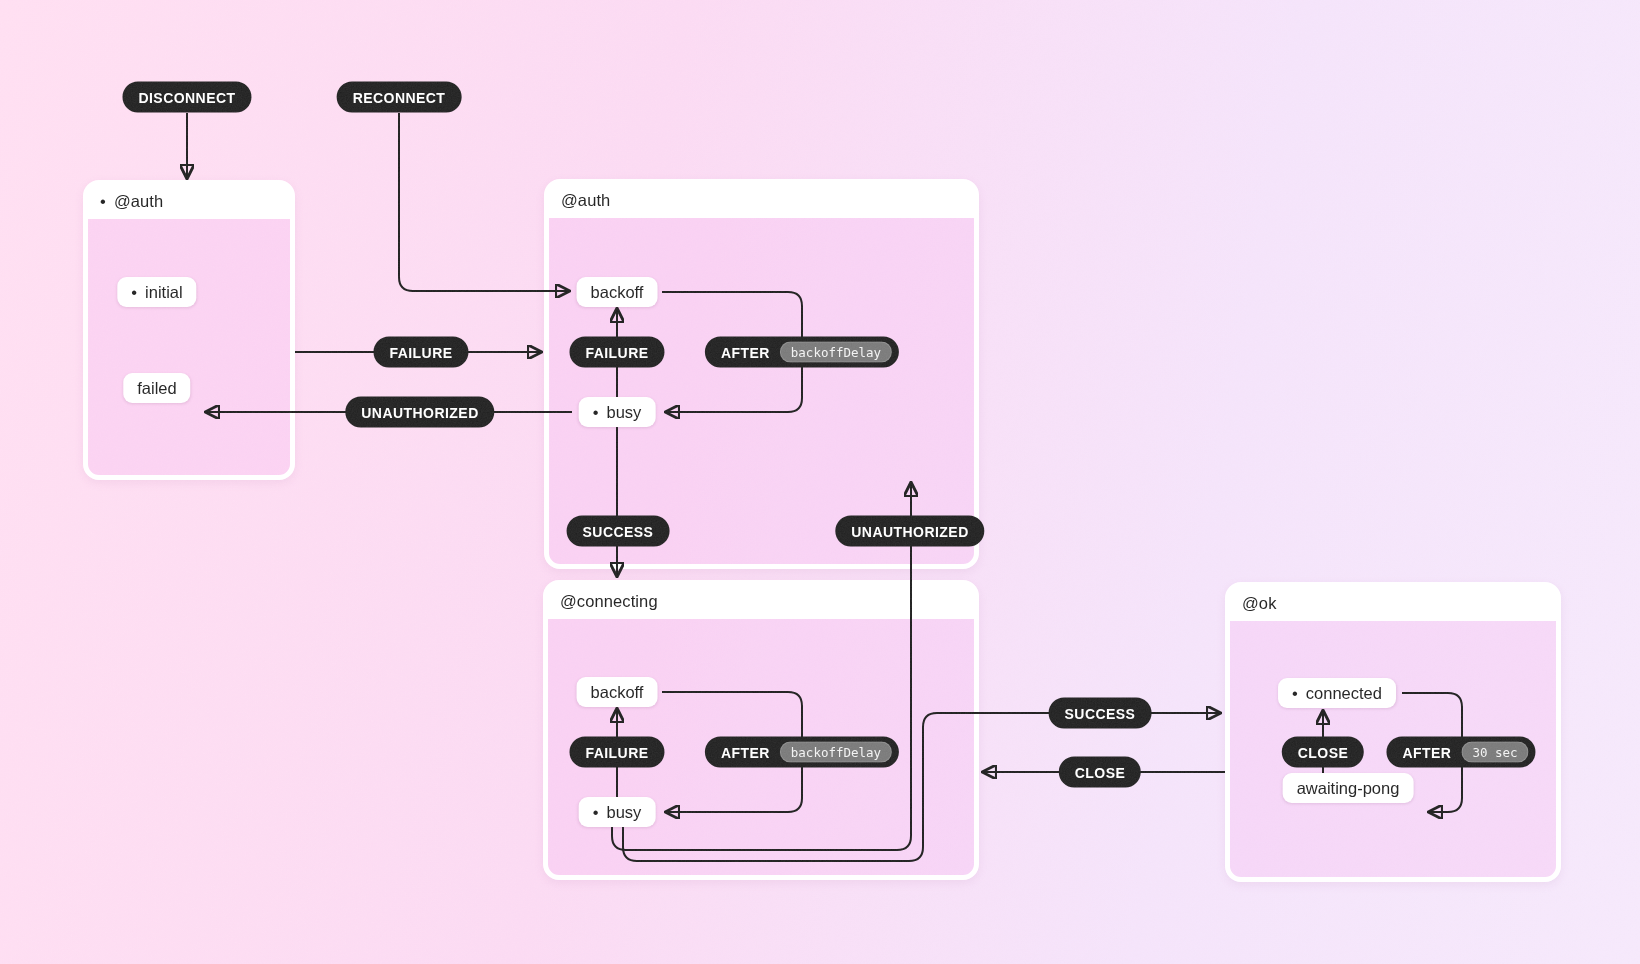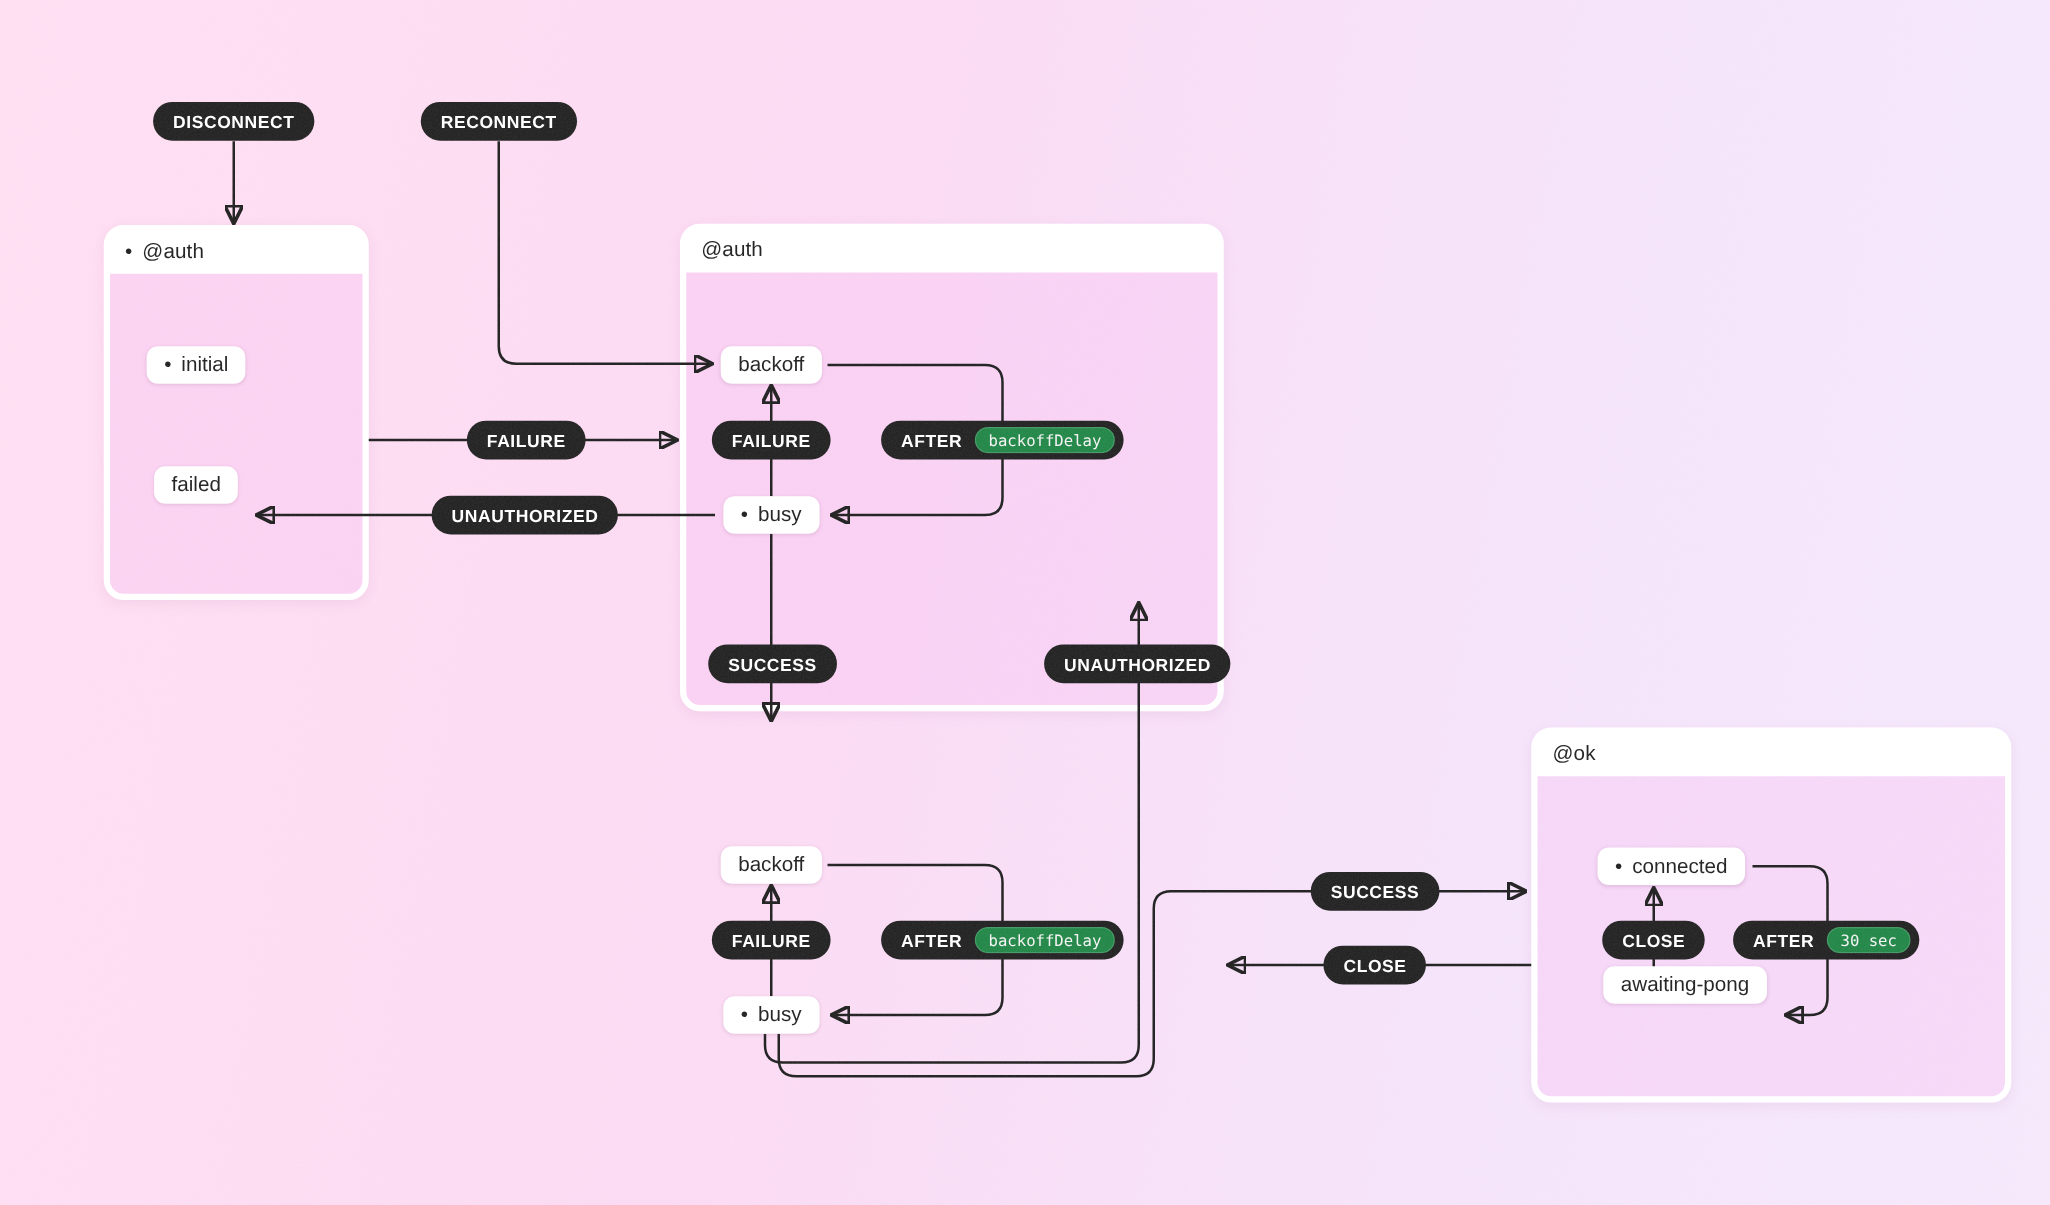--- a/index.html
+++ b/index.html
@@ -32,21 +32,21 @@
     box-shadow:0 1px 3px rgba(120,60,110,.18);white-space:nowrap;
   }
   .pill-event{
     position:absolute;z-index:3;transform:translate(-50%,-50%);
     height:31px;display:flex;align-items:center;padding:0 16px;
     background:#161616;border-radius:17px;color:#ffffff;
     font-size:14px;font-weight:bold;letter-spacing:.45px;white-space:nowrap;text-align:right;
   }
   .pill-event.has-badge{padding-right:7px;}
   .ev-badge{
-    margin-left:10px;background:#15803d;color:#f2f2f2;
+    margin-left:10px;background:#737373;color:#f2f2f2;
     border:1.5px solid rgba(255,255,255,.16);border-radius:999px;
     padding:2px 10px;font-family:"DejaVu Sans Mono","Liberation Mono",monospace;
     font-size:12.5px;font-weight:normal;letter-spacing:0;
   }
   .ev-badge:empty{display:none;}
   .dot:not(:empty){margin-right:8px;}
   svg.grain{position:absolute;left:0;top:0;z-index:5;pointer-events:none;}
 </style>
 </head>
 <body>
@@ -60,22 +60,28 @@
     </div>
   </div>
 
   <div class="state-box" style="left:544px;top:179px;width:435px;height:390px">
     <div class="box-header">
       <span class="dot"></span>
       <span>@auth</span>
     </div>
   </div>
 
+  <div class="state-box" style="left:543px;top:580px;width:436px;height:300px">
+    <div class="box-header">
+      <span class="dot"></span>
+      <span>@connecting</span>
+    </div>
+  </div>
 
-  <div class="state-box" style="left:1225px;top:582px;width:384px;height:300px">
+  <div class="state-box" style="left:1225px;top:582px;width:336px;height:300px">
     <div class="box-header">
       <span class="dot"></span>
       <span>@ok</span>
     </div>
   </div>
 
   <svg class="edges" width="1640" height="964" viewBox="0 0 1640 964">
     <defs>
       <marker id="arrow" viewBox="0 0 10 10" refX="8.6" refY="5" markerWidth="8" markerHeight="7.2" orient="auto">
         <path d="M0,0 L10,5 L0,10 Z" fill="#141414" stroke="none"></path>

